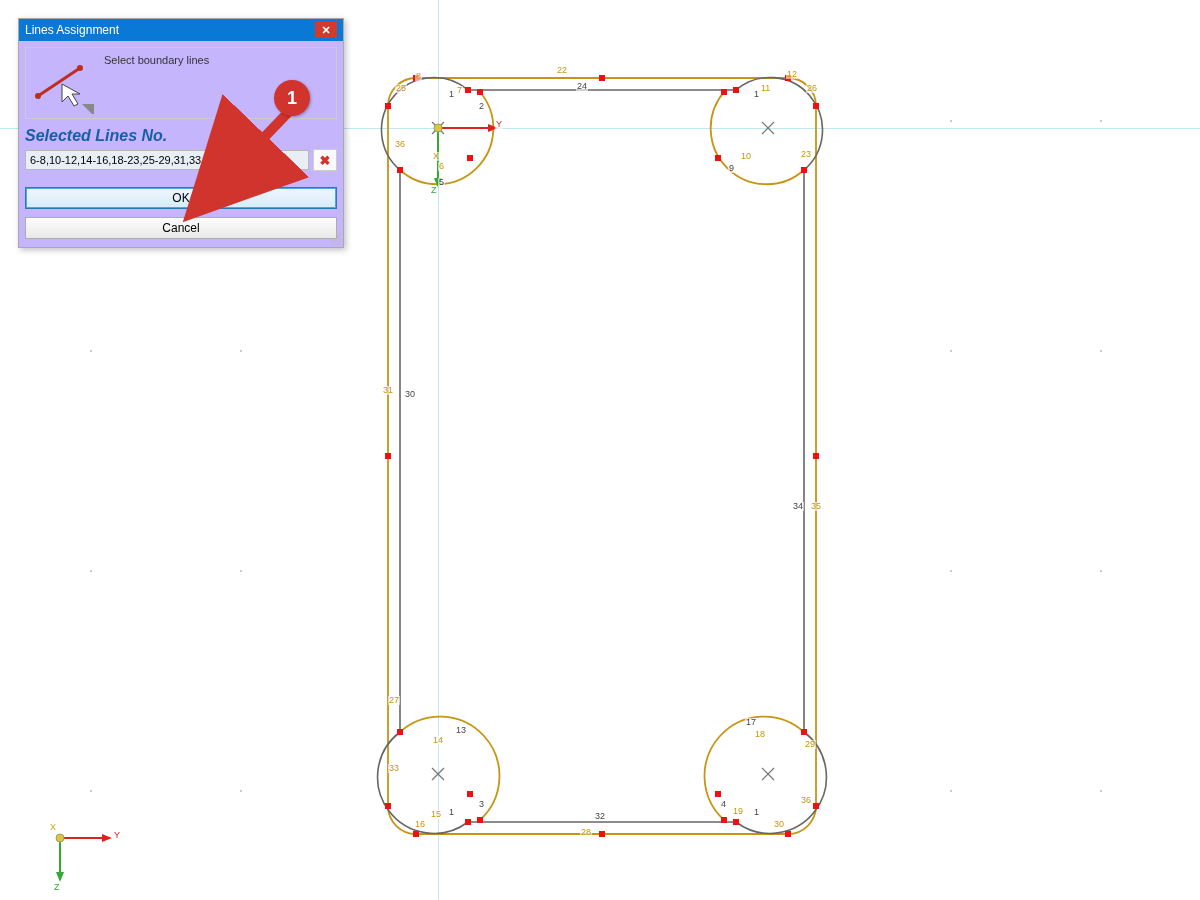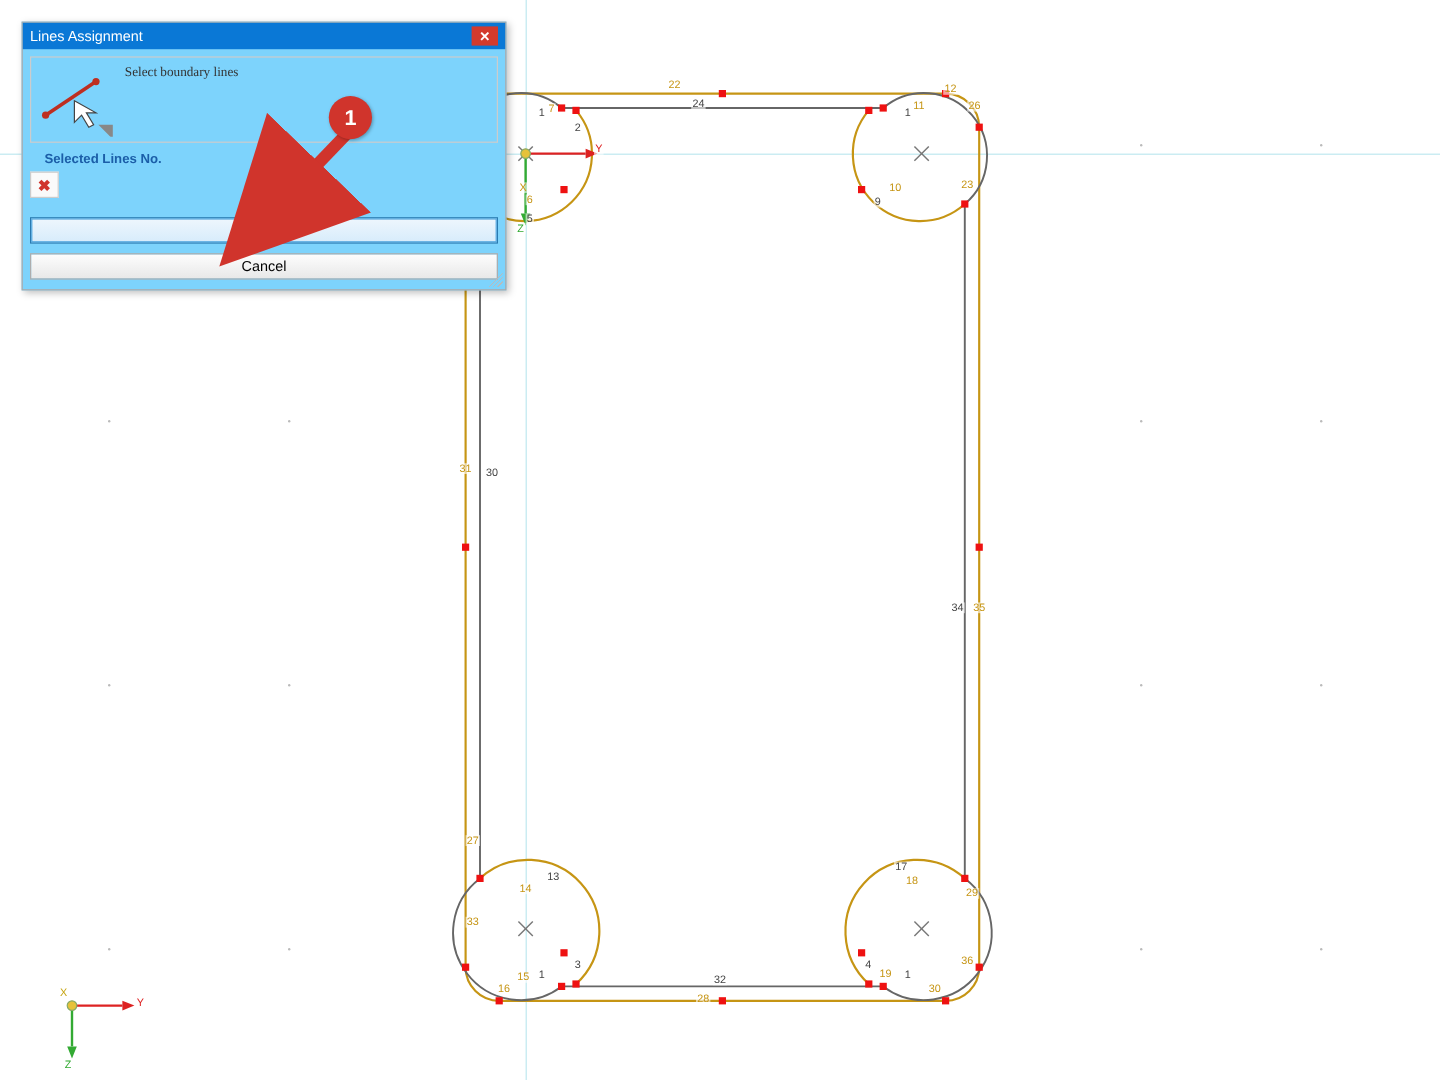--- a/index.html
+++ b/index.html
@@ -41,22 +41,22 @@
   .line-label.gold { color: #c69514; }
   
   .triad {
     position: absolute; left: 50px; bottom: 10px;
     width: 80px; height: 80px;
     font-size: 9px; color: #444;
   }
   
   .dialog {
     position: absolute; left: 18px; top: 18px;
-    width: 404px;
-    background: #7dd3fc;
+    width: 326px;
+    background: #c4b5fd;
     border: 1px solid #aaa;
     box-shadow: 2px 2px 6px rgba(0,0,0,0.25);
   }
   .titlebar {
     height: 22px;
     background: #0a78d6;
     color: #fff;
     display: flex; align-items: center;
     padding: 0 6px;
     font-size: 12px;
@@ -74,34 +74,34 @@
     padding: 6px;
   }
   .picker-box {
     border: 1px solid #ccc;
     height: 72px;
     display: flex;
     padding: 6px;
     gap: 8px;
     align-items: flex-start;
     position: relative;
-    font-family: Liberation Serif, serif;
   }
   .picker-box .icon-area {
     width: 64px; height: 60px;
     position: relative;
   }
   .picker-box .instruction {
     font-size: 11px; color: #333;
   }
   .section-label {
     color: #1b5ea8;
     font-weight: 600;
-    font-size: 11px;
-    margin: 8px 0 4px 12px;
+    font-size: 16px;
+    margin: 8px 0 4px 0;
+    font-style: italic;
   }
   .input-row {
     display: flex; gap: 4px; align-items: center;
   }
   .input-row input[type=text] {
     flex: 1;
     border: 1px solid #b8b8b8;
     background: #e9eef5;
     padding: 3px 4px;
     font-family: inherit;
@@ -347,20 +347,21 @@
           <polygon points="30,30 30,48 36,42 42,52 46,50 40,40 48,40" fill="#fff" stroke="#444" stroke-width="1"></polygon>
 
           <polygon points="50,50 62,50 62,62" fill="#888"></polygon>
         </svg>
       </div>
       <div class="instruction">Select boundary lines</div>
     </div>
 
     <div class="section-label">Selected Lines No.</div>
     <div class="input-row">
+      <input type="text" value="6-8,10-12,14-16,18-23,25-29,31,33,35,36" style="">
       <div class="clear-btn">✖</div>
     </div>
   </div>
   <div class="button-row">
     <button class="win-btn primary">OK</button>
     <button class="win-btn">Cancel</button>
   </div>
   <div class="resize-grip"></div>
 </div>
 

